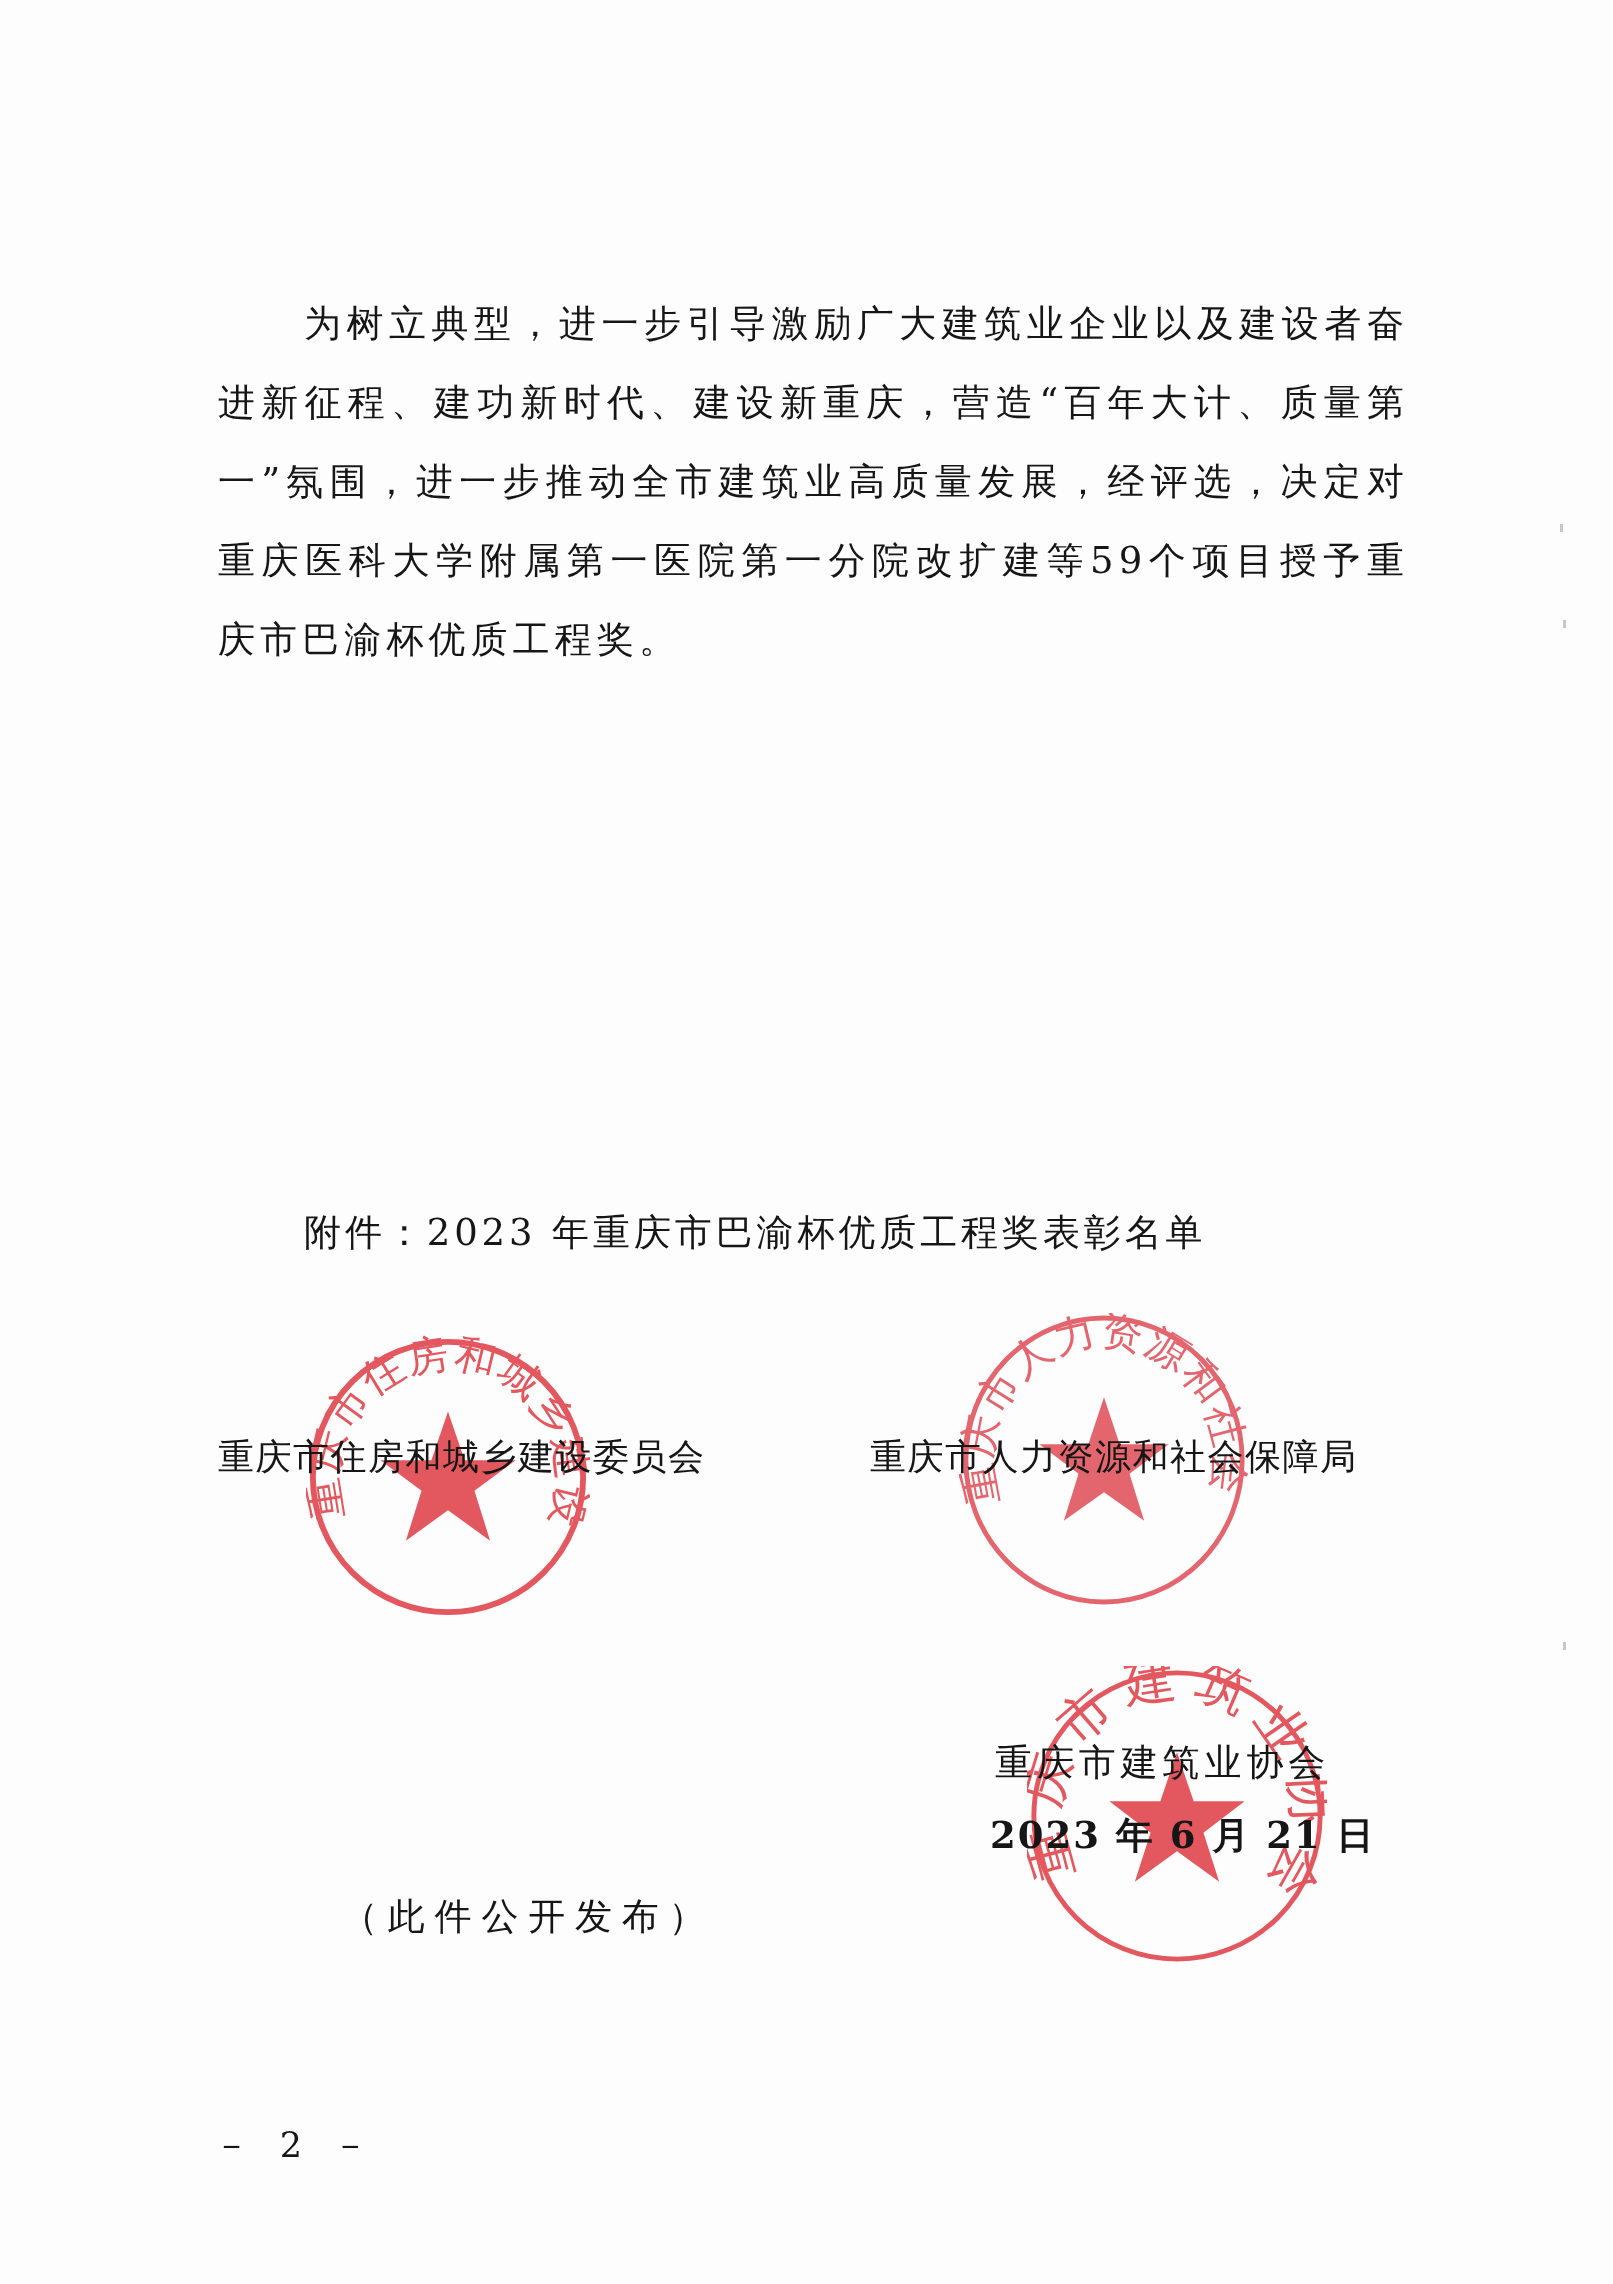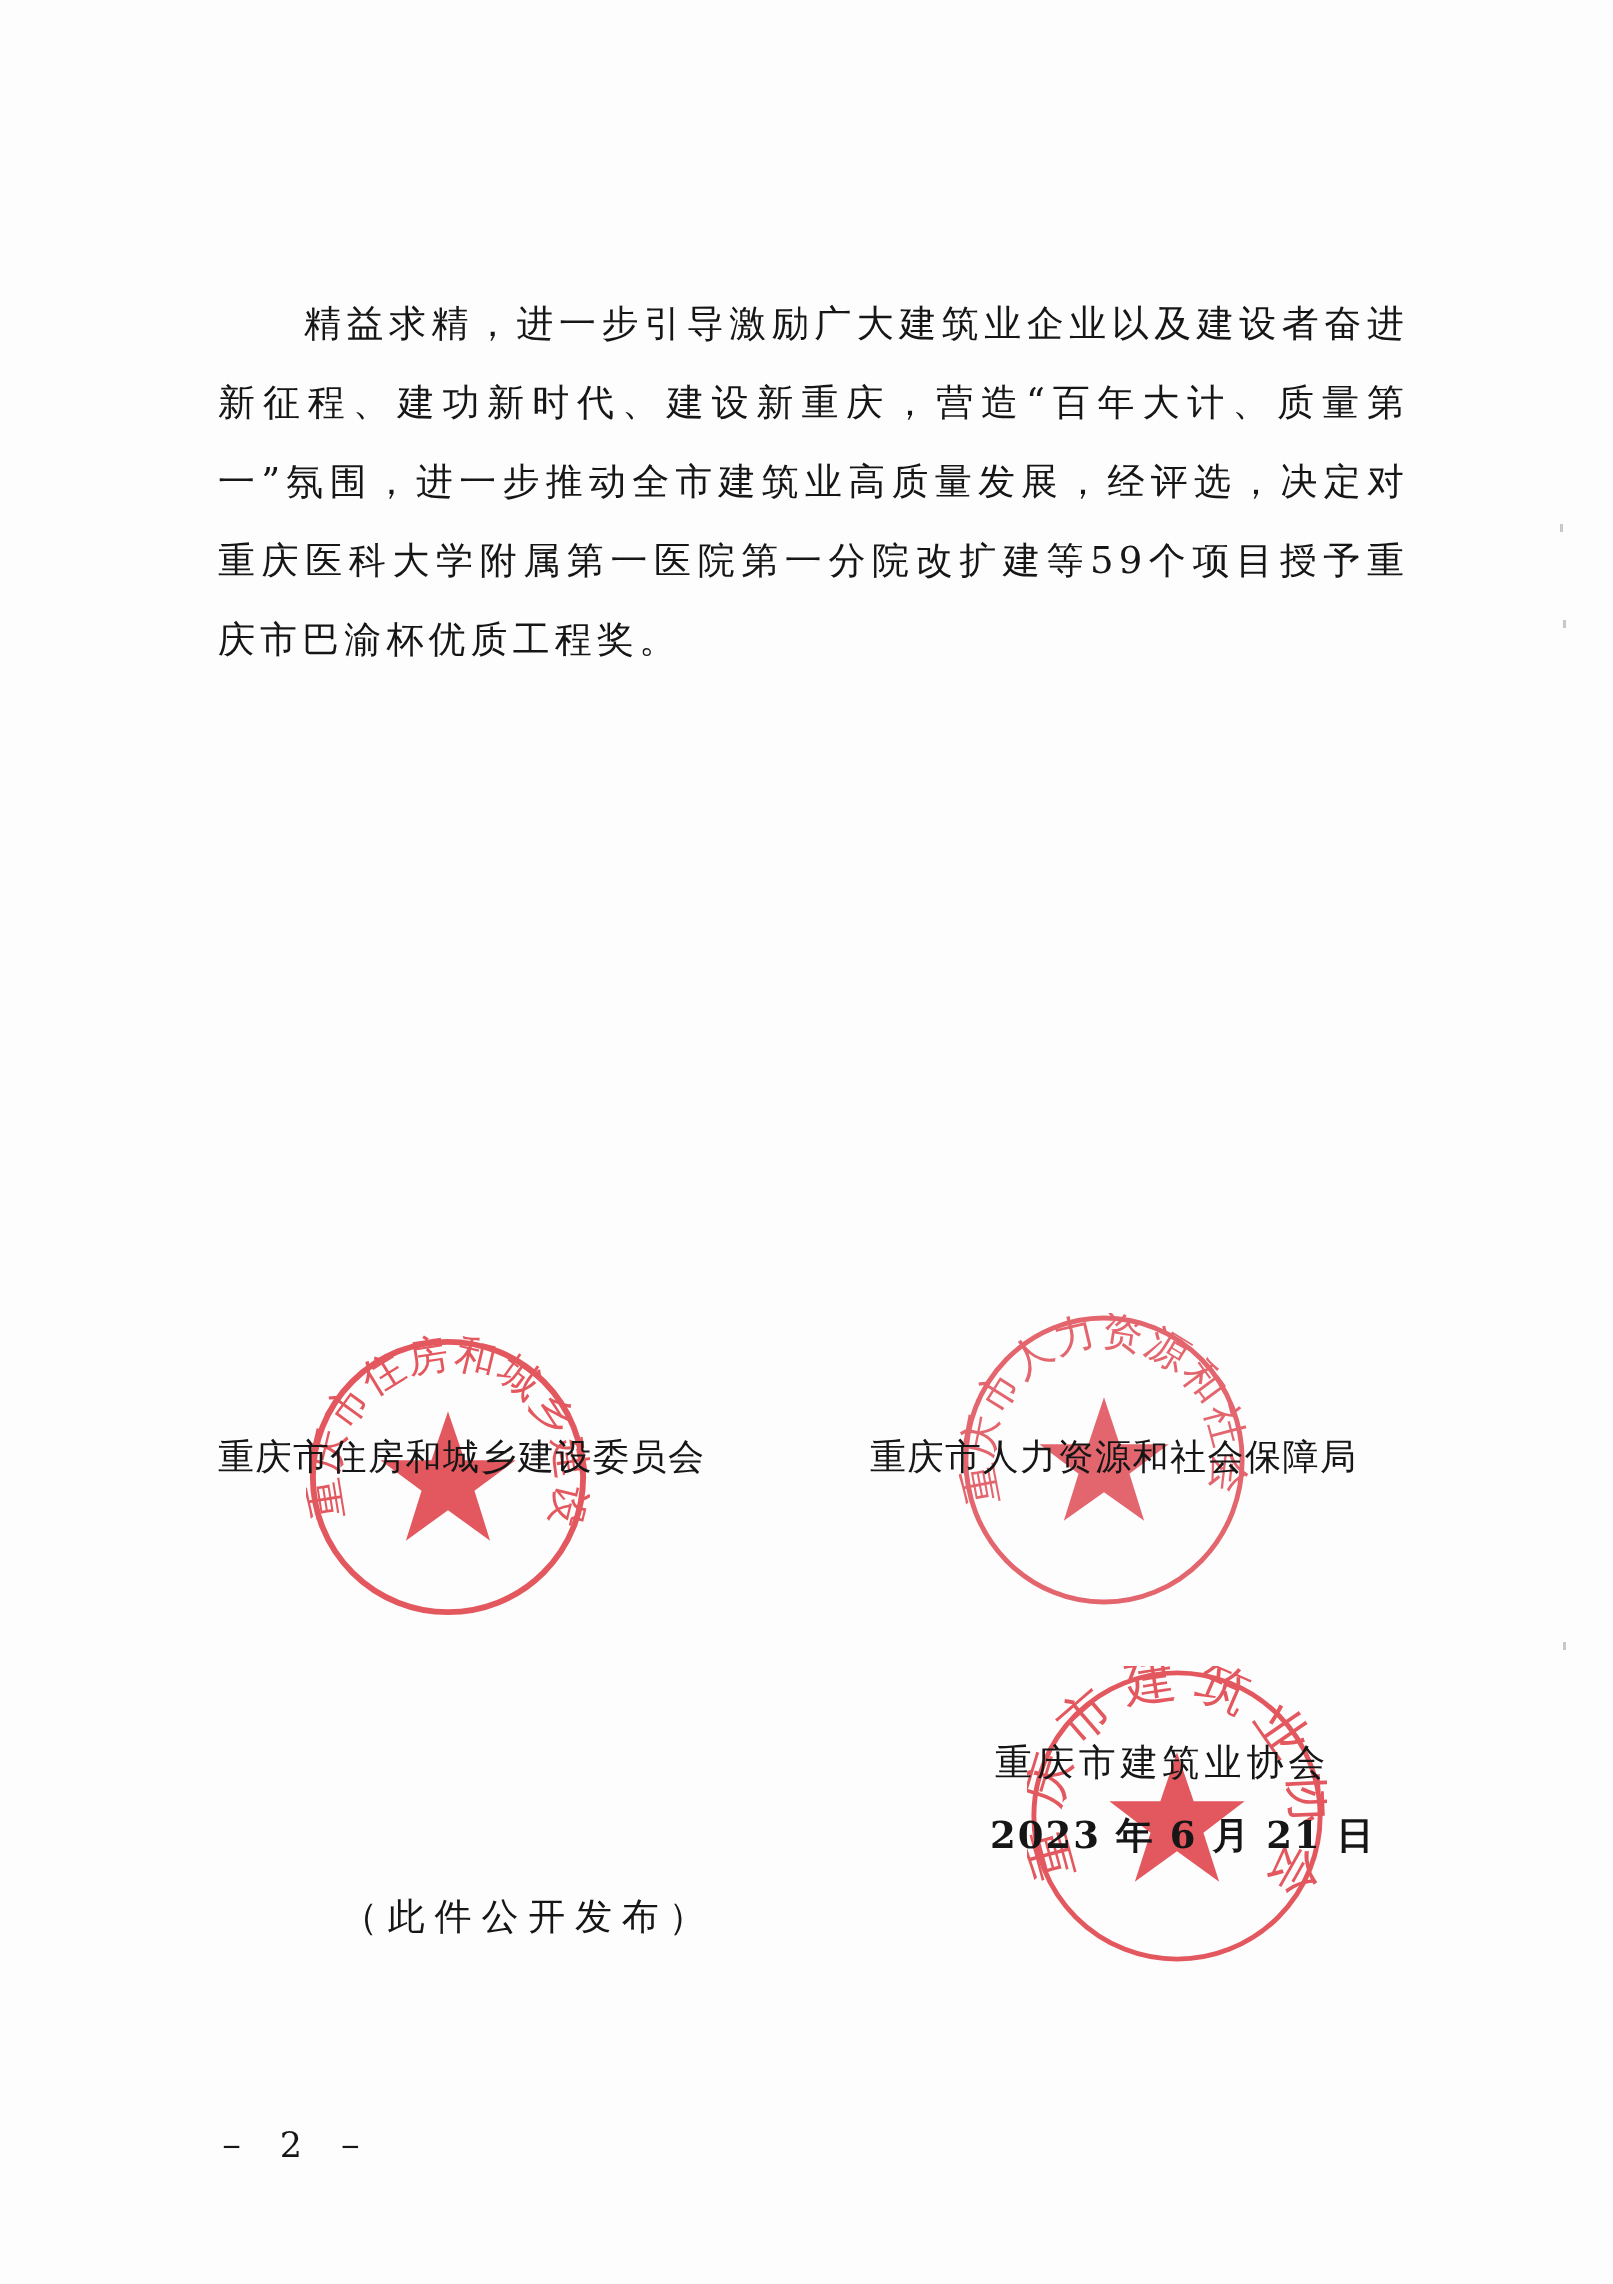--- a/index.html
+++ b/index.html
@@ -24,22 +24,23 @@
   #public-note { left: 316px; top: 1892px; letter-spacing: 9.8px; margin-left: 25px; }
   #page-number { left: 214px; top: 2122px; font-size: 35px; letter-spacing: 9.8px; }
   .stamp { position: absolute; pointer-events: none; opacity: 0.82; mix-blend-mode: multiply; }
   .margin-mark { position: absolute; width: 2.9px; height: 7.8px; background: #c8c8c8; }
 </style>
 </head>
 <body>
 
 <div class="page">
 
-  <p class="para" id="p1">精益求精，进一步引导激励广大建筑业企业以及建设者奋进新征程、建功新时代、建设新重庆，营造“百年大计、质量第一”氛围，进一步推动全市建筑业高质量发展，经评选，决定对重庆医科大学附属第一医院第一分院改扩建等59个项目授予重庆市巴渝杯优质工程奖。</p>
+  <p class="para" id="p1">为树立典型，进一步引导激励广大建筑业企业以及建设者奋进新征程、建功新时代、建设新重庆，营造“百年大计、质量第一”氛围，进一步推动全市建筑业高质量发展，经评选，决定对重庆医科大学附属第一医院第一分院改扩建等59个项目授予重庆市巴渝杯优质工程奖。</p>
 
+  <div class="line" id="attachment">附件：2023 年重庆市巴渝杯优质工程奖表彰名单</div>
 
   <svg class="stamp" style="left:306px;top:1335px" width="284" height="284" viewBox="0 0 290 290">
     <defs>
         <path id="arc1" d="M 40 185 A 112 112 0 1 1 250 185"></path>
       </defs>
     <circle cx="145" cy="145" r="138" fill="none" stroke="#e0343c" stroke-width="6"></circle>
     <polygon points="145,78 162,128 214,128 172,159 188,210 145,179 102,210 118,159 76,128 128,128" fill="#e0343c"></polygon>
     <text font-family="DejaVu Sans, sans-serif" font-size="42" fill="#e0343c" letter-spacing="2"><textPath href="#arc1">重庆市住房和城乡建设委员会</textPath></text>
   </svg>
 

